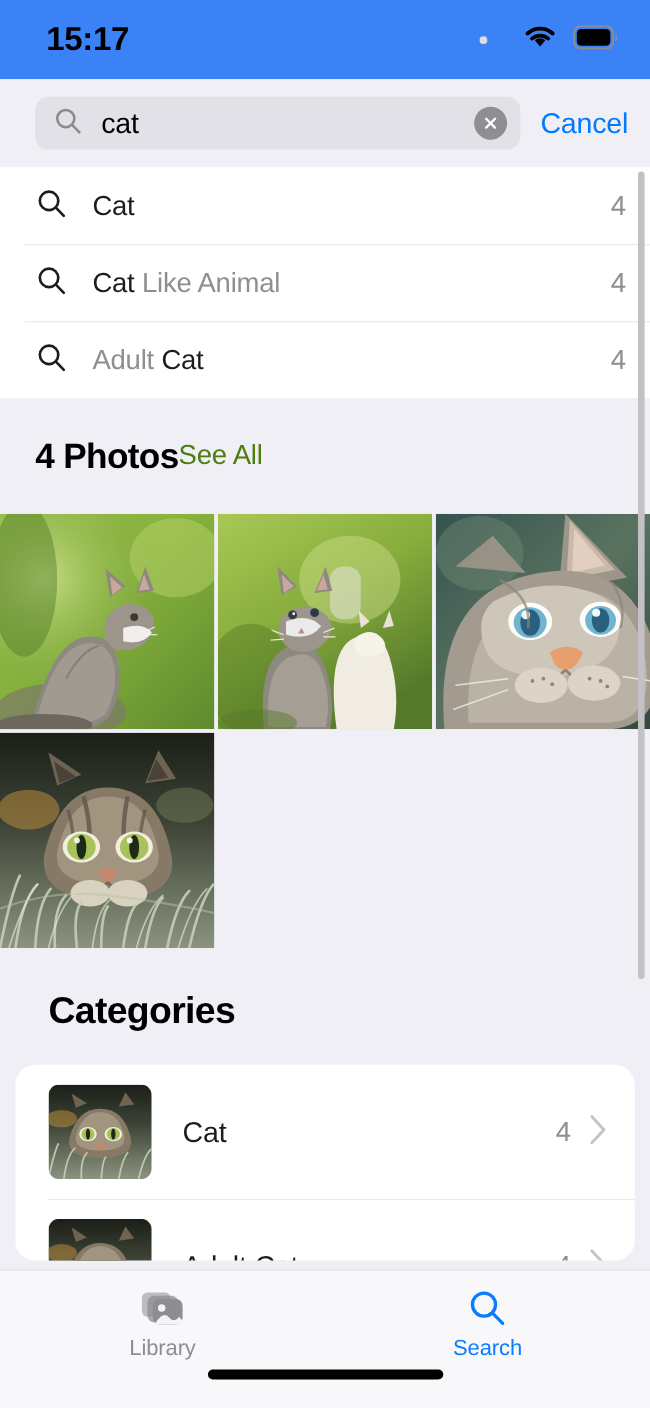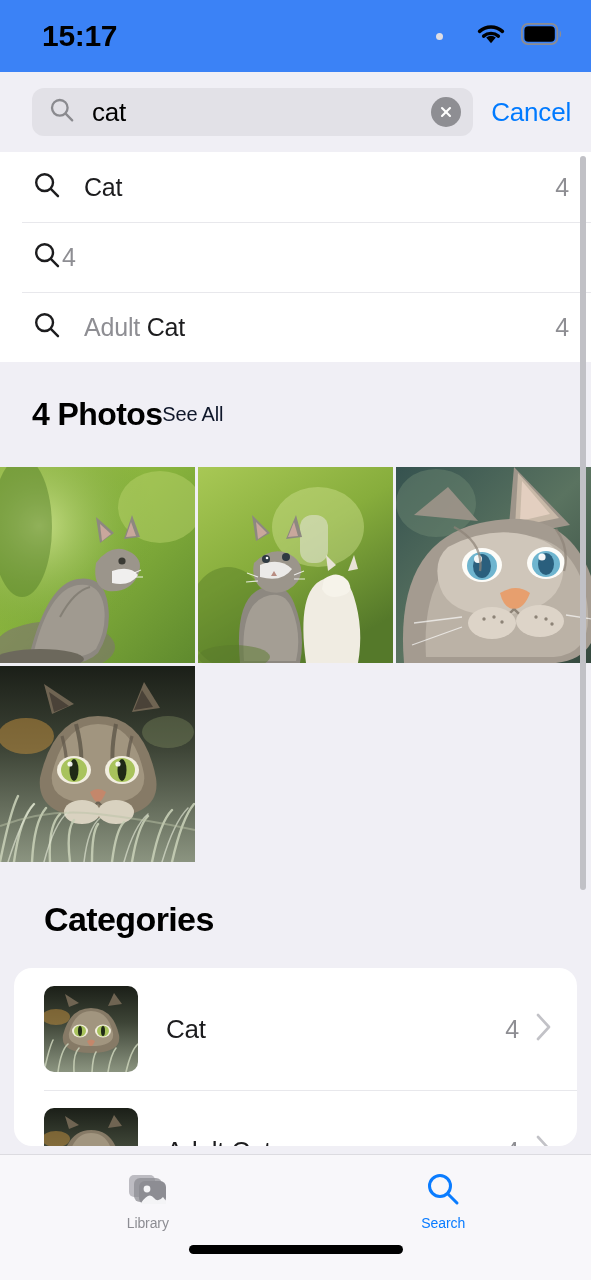--- a/index.html
+++ b/index.html
@@ -147,22 +147,22 @@
     padding: 0 20px 0 32px;
     background: #f0eff5;
   }
   .photos-title {
     font-size: 32px;
     font-weight: 700;
     color: #000;
     letter-spacing: -0.6px;
   }
   .see-all {
-    font-size: 20px;
-    color: #0f172a;
+    font-size: 25px;
+    color: #4d7c0f;
     letter-spacing: -0.2px;
     cursor: pointer;
   }
 
   .photo-grid {
     position: absolute;
     top: 467px; left: 0;
     width: 591px;
     height: 393px;
     display: grid;
@@ -262,21 +262,21 @@
   .tab-item {
     flex: 1;
     display: flex;
     flex-direction: column;
     align-items: center;
     gap: 6px;
     cursor: pointer;
   }
   .tab-icon { height: 40px; display: flex; align-items: center; justify-content: center; }
   .tab-label {
-    font-size: 14px;
+    font-size: 20px;
     color: #8d8d93;
     letter-spacing: -0.1px;
   }
   .tab-item.active .tab-label { color: #0a7cff; font-weight: 400; }
 
   .home-indicator {
     position: absolute;
     bottom: 26px;
     left: 50%;
     transform: translateX(-50%);
@@ -342,20 +342,21 @@
     <span class="suggest-count">4</span>
   </div>
 
   <div class="suggest-row">
     <span class="suggest-icon">
       <svg width="30" height="30" viewBox="0 0 30 30">
         <circle cx="12.6" cy="12.6" r="8.4" fill="none" stroke="#1c1c1e" stroke-width="2.4"></circle>
         <line x1="18.8" y1="18.8" x2="26" y2="26.2" stroke="#1c1c1e" stroke-width="2.4" stroke-linecap="round"></line>
       </svg>
     </span>
+    <span class="suggest-text"><span class="dim"></span><span>Cat</span><span class="dim"> Like Animal</span></span>
     <span class="suggest-count">4</span>
   </div>
 
   <div class="suggest-row">
     <span class="suggest-icon">
       <svg width="30" height="30" viewBox="0 0 30 30">
         <circle cx="12.6" cy="12.6" r="8.4" fill="none" stroke="#1c1c1e" stroke-width="2.4"></circle>
         <line x1="18.8" y1="18.8" x2="26" y2="26.2" stroke="#1c1c1e" stroke-width="2.4" stroke-linecap="round"></line>
       </svg>
     </span>

